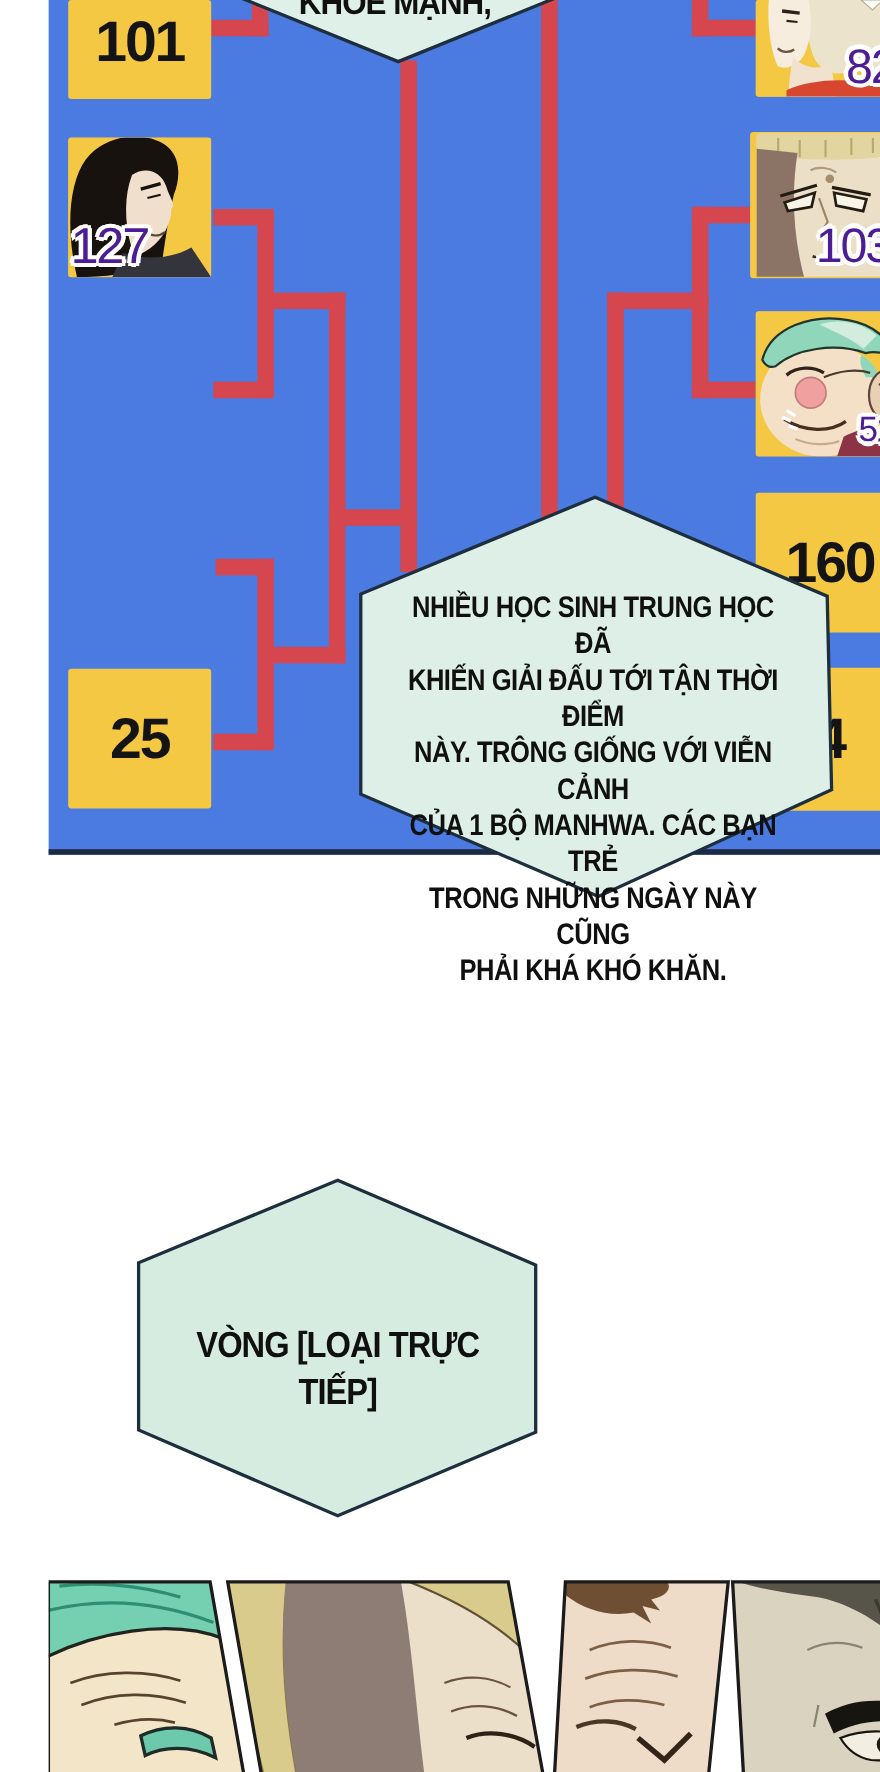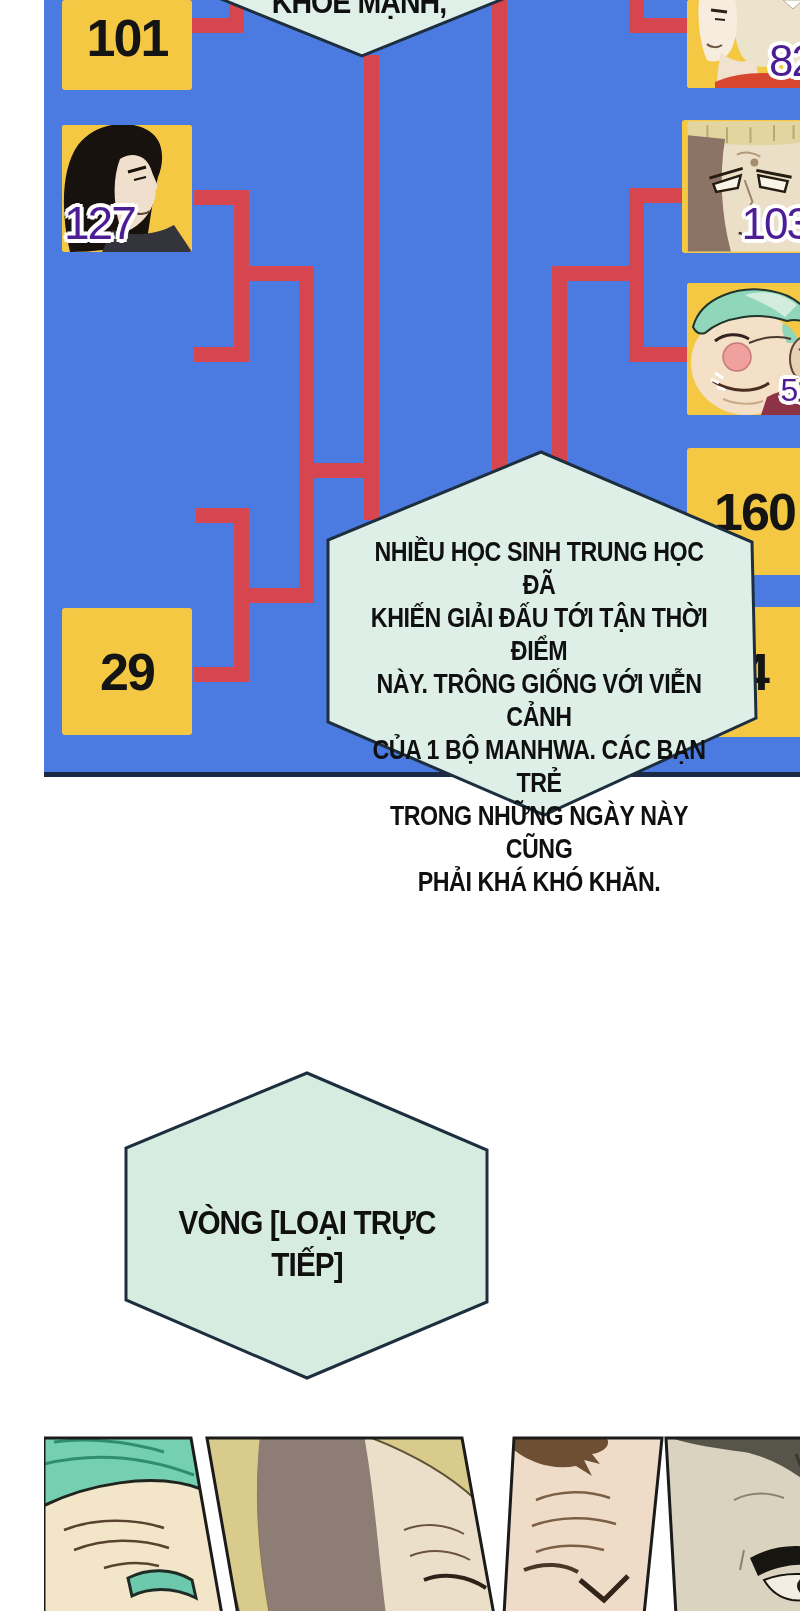--- a/index.html
+++ b/index.html
@@ -72,21 +72,21 @@
       <path d="M72,55 L84,52" stroke="#17120d" stroke-width="2" fill="none"></path>
       <path d="M74,88 C79,90 84,89 88,86" stroke="#5a4436" stroke-width="2" fill="none"></path>
       <path d="M50,105 C70,112 95,110 112,100 L130,127 L40,127 Z" fill="#33343c"></path>
     </svg>
     <div class="num-out" style="left:2px;bottom:2px">127</div>
   </div>
 
 
 
   <div class="seed" style="left:18px;top:608px;width:130px;height:127px">
-    <div class="num-plain">29</div>
+    <div class="num-plain">25</div>
   </div>
 
   <div class="seed" style="left:643px;top:0;width:135px;height:88px">
     <svg class="art" viewBox="0 0 135 88">
       <rect width="135" height="88" fill="#f5c843"></rect>
       <path d="M38,0 L135,0 L135,52 C122,66 104,70 92,62 C76,72 58,66 52,50 C46,32 44,14 46,0 Z" fill="#ebe3cc"></path>
       <path d="M96,0 L106,9 L116,0 Z" fill="#ffffff" stroke="#b9ab8c" stroke-width="1"></path>
       <path d="M12,0 L48,0 C52,18 50,38 44,50 C38,60 28,64 20,60 C14,48 10,22 12,0 Z" fill="#f7edde"></path>
       <path d="M24,10 L40,12" stroke="#2a2118" stroke-width="3" fill="none"></path>
       <path d="M28,19 L38,20" stroke="#2a2118" stroke-width="2" fill="none"></path>

